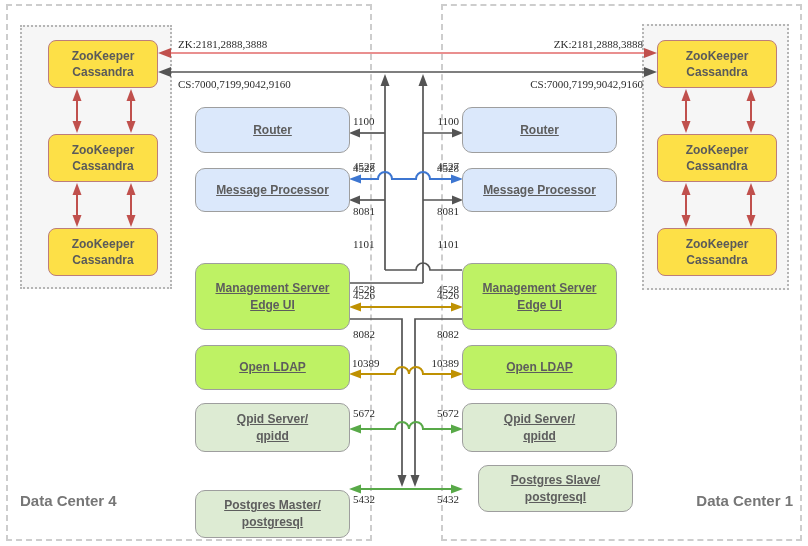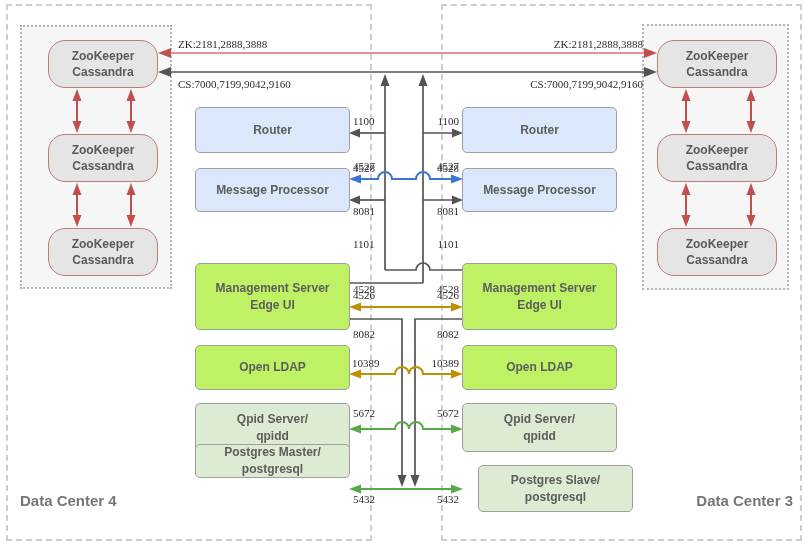--- a/index.html
+++ b/index.html
@@ -9,29 +9,29 @@
   }
   .dc-rect { position:absolute; border:2px dashed #cdcdcd; background:transparent; }
   .dc1-rect { left:6px; top:4px; width:362px; height:533px; }
   .dc2-rect { left:441px; top:4px; width:357px; height:533px; }
   .cluster-bg { position:absolute; border:2px dotted #b5b5b5; background:#f6f6f6; }
   .cluster-bg.left  { left:20px; top:25px; width:148px; height:260px; }
   .cluster-bg.right { left:642px; top:24px; width:143px; height:262px; }
   .wires { position:absolute; left:0; top:0; }
   .zkbox {
     position:absolute; width:110px; height:48px; box-sizing:border-box;
-    background:#e5e5e5; border:1.6px solid #bc7d7b; border-radius:17px;
+    background:#fde047; border:1.6px solid #bc7d7b; border-radius:8px;
     display:flex; flex-direction:column; align-items:center; justify-content:center;
     font-weight:bold; font-size:12px; line-height:16px; color:#5a5a5a; text-align:center;
   }
   .node {
     position:absolute; width:155px; box-sizing:border-box;
-    border:1.6px solid #9e9e9e; border-radius:5px;
+    border:1.6px solid #9e9e9e; border-radius:10px;
     display:flex; flex-direction:column; align-items:center; justify-content:center;
-    font-weight:bold; font-size:12px; line-height:17px; color:#5d5d5d; text-align:center;
+    font-weight:bold; font-size:12px; line-height:17px; color:#5d5d5d; text-align:center;text-decoration:underline;
   }
   .blue  { background:#dbe8fb; }
   .tan   { background:#bef264; }
   .greenf{ background:#ddebd3; }
   .portlabel {
     position:absolute; font-family:Liberation Serif, serif;
     font-size:11px; line-height:15px; color:#2b2b2b; white-space:pre;
   }
   .ralign { width:39px; text-align:right; }
   .wlabel { width:163px; text-align:right; }
@@ -192,21 +192,21 @@
     <span>Management Server</span>
     <span>Edge UI</span>
   </div>
   <div class="node tan" style="left:195px; top:345px; height:45px;">
     <span>Open LDAP</span>
   </div>
   <div class="node greenf" style="left:195px; top:403px; height:49px;">
     <span>Qpid Server/</span>
     <span>qpidd</span>
   </div>
-  <div class="node greenf" style="left:195px; top:444px; height:34px;">
+  <div class="node greenf" style="left:195px; top:490px; height:48px;">
     <span>Postgres Master/</span>
     <span>postgresql</span>
   </div>
 
   <div class="node blue" style="left:462px; top:107px; height:46px;">
     <span>Router</span>
   </div>
   <div class="node blue" style="left:462px; top:168px; height:44px;">
     <span>Message Processor</span>
   </div>
@@ -262,15 +262,15 @@
   <div class="portlabel" style="left:352px; top:356px;">10389</div>
   <div class="portlabel ralign" style="left:420px; top:356px;">10389</div>
 
   <div class="portlabel" style="left:353px; top:406px;">5672</div>
   <div class="portlabel ralign" style="left:420px; top:406px;">5672</div>
 
   <div class="portlabel" style="left:353px; top:492px;">5432</div>
   <div class="portlabel ralign" style="left:420px; top:492px;">5432</div>
 
   <div class="dclabel" style="left:20px; top:492px;">Data Center 4</div>
-  <div class="dclabel dc2label" style="left:640px; top:492px;">Data Center 3</div>
+  <div class="dclabel dc2label" style="left:640px; top:492px;">Data Center 1</div>
 
 </div>
 
 </body></html>

